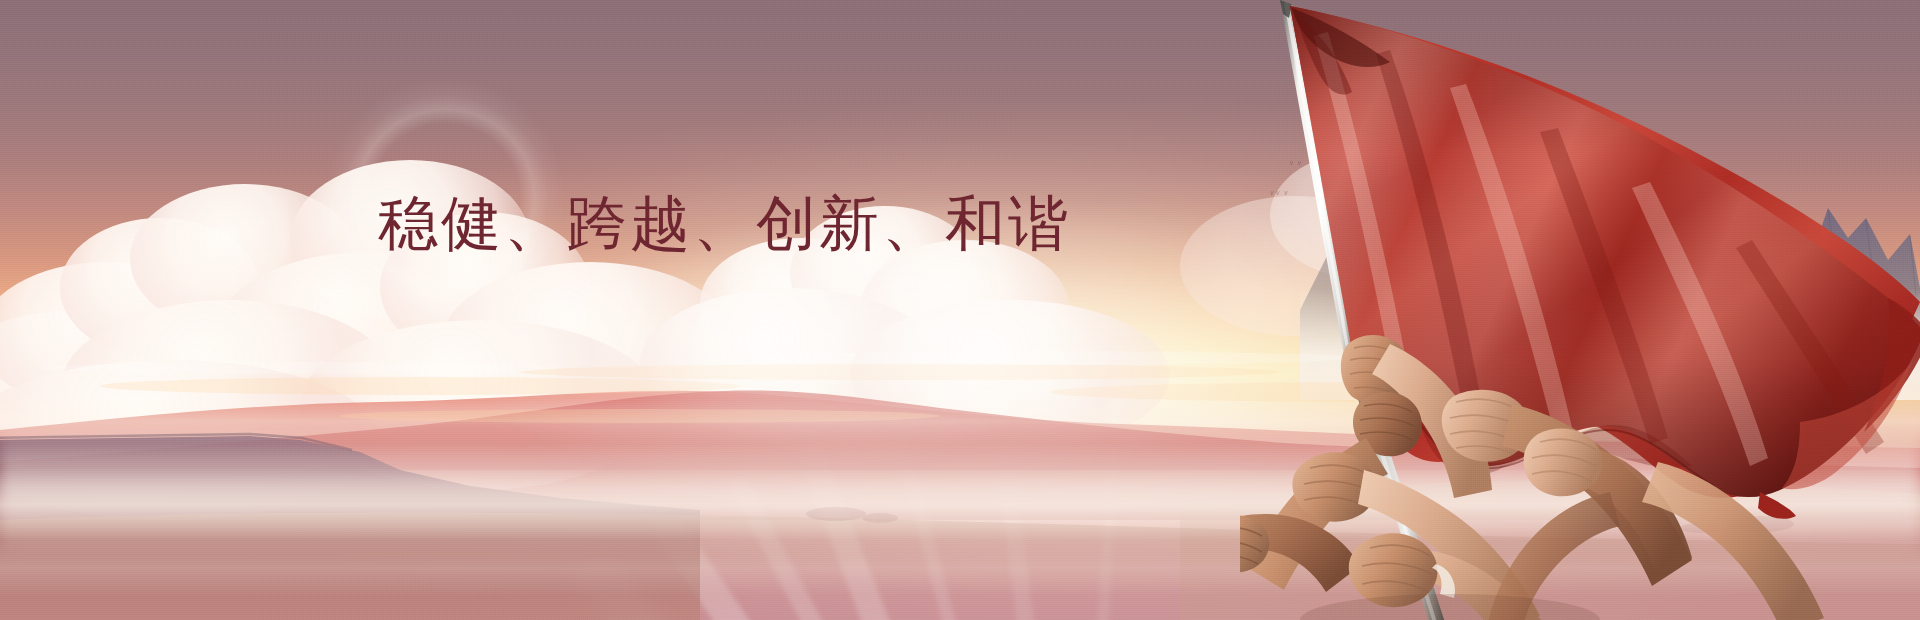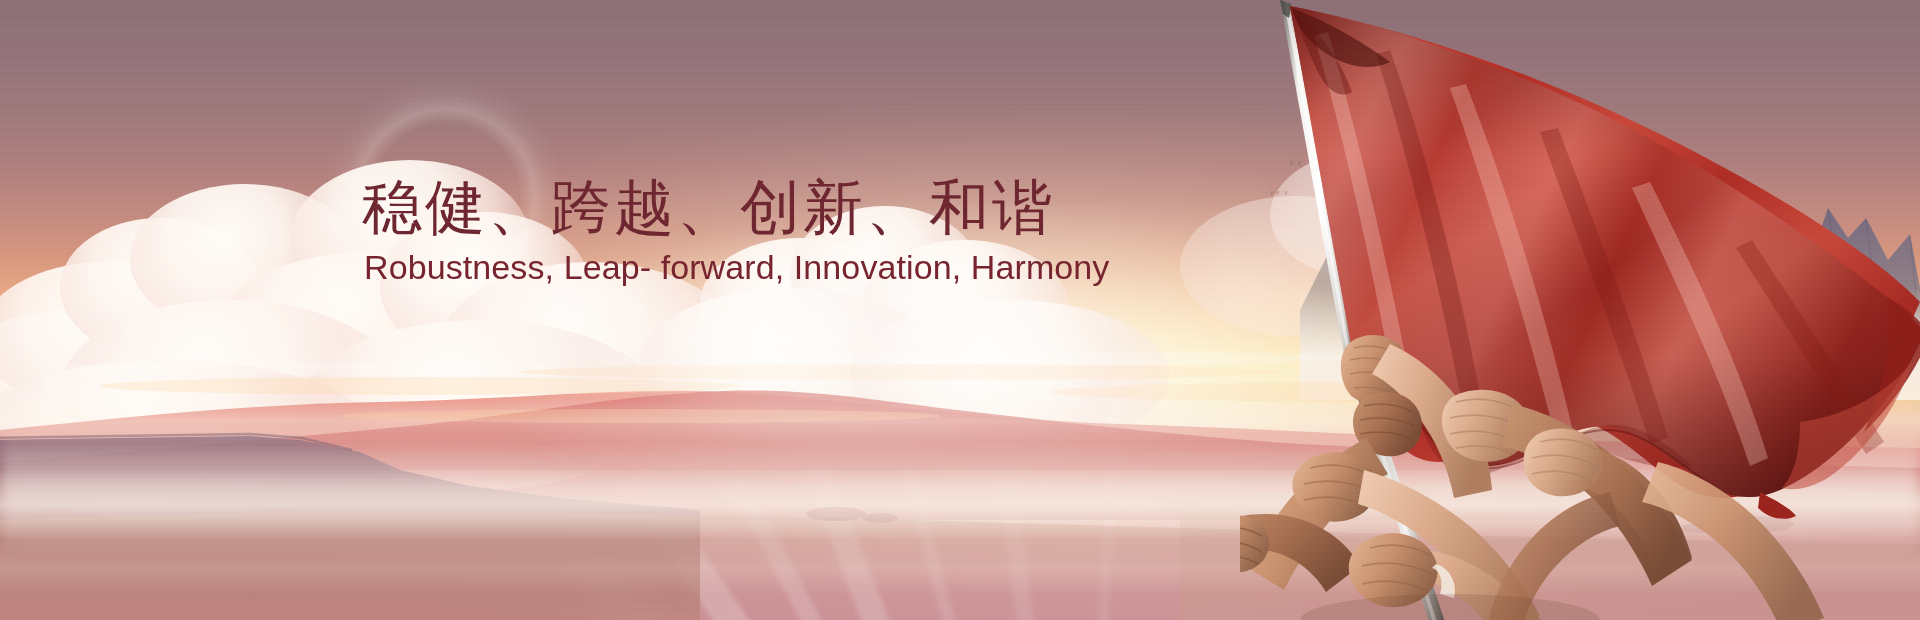--- a/index.html
+++ b/index.html
@@ -136,21 +136,21 @@
   #flag-group { position: absolute; left: 1240px; top: -8px; width: 700px; height: 640px; }
 
   
   #headline-block {
     position: absolute;
     left: 362px;
     top: 172px;
     pointer-events: auto;
   }
   #headline {
-    margin: 0;
+    margin: 16px;
     font-family: "DejaVu Sans", "Liberation Sans", sans-serif;
     font-size: 60px;
     font-weight: 400;
     letter-spacing: 3px;
     line-height: 1.18;
     color: #6e2630;
     white-space: nowrap;
   }
   #subhead {
     margin: 6px 0 0 2px;
@@ -606,18 +606,17 @@
         <path d="M 246,640 C 252,606 268,572 292,546 C 314,522 342,506 370,500
                  L 380,534 C 356,540 334,554 316,574 C 298,594 286,616 282,640 Z" fill="url(#skinD)" opacity=".85"></path>
 
         <ellipse cx="210" cy="628" rx="150" ry="26" fill="#6b3c2e" opacity=".18"></ellipse>
       </g>
     </svg>
   </div>
 
   <div id="headline-block">
     <h1 id="headline" style="color: rgb(110, 38, 48);">稳健、跨越、创新、和谐</h1>
-    <p id="subhead" style="color: rgb(119, 36, 47);">Robustness, Leap- forward, Innovation, Harmony</p>
   </div>
 
   <div class="layer" id="grain"></div>
 
 </div>
 
 </body></html>

